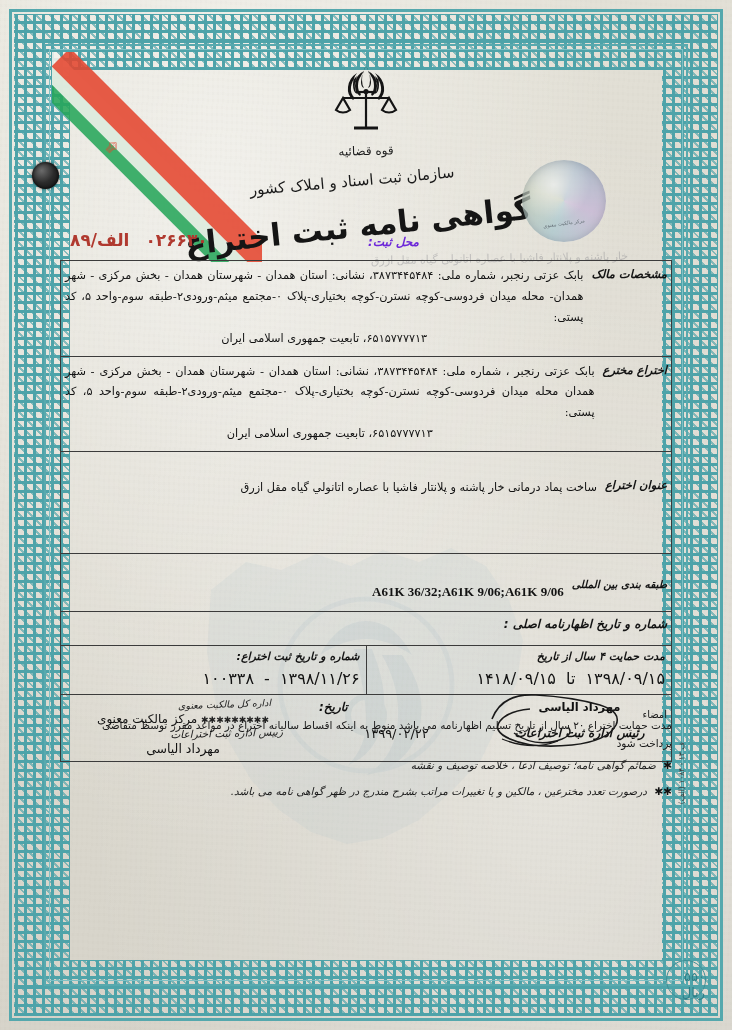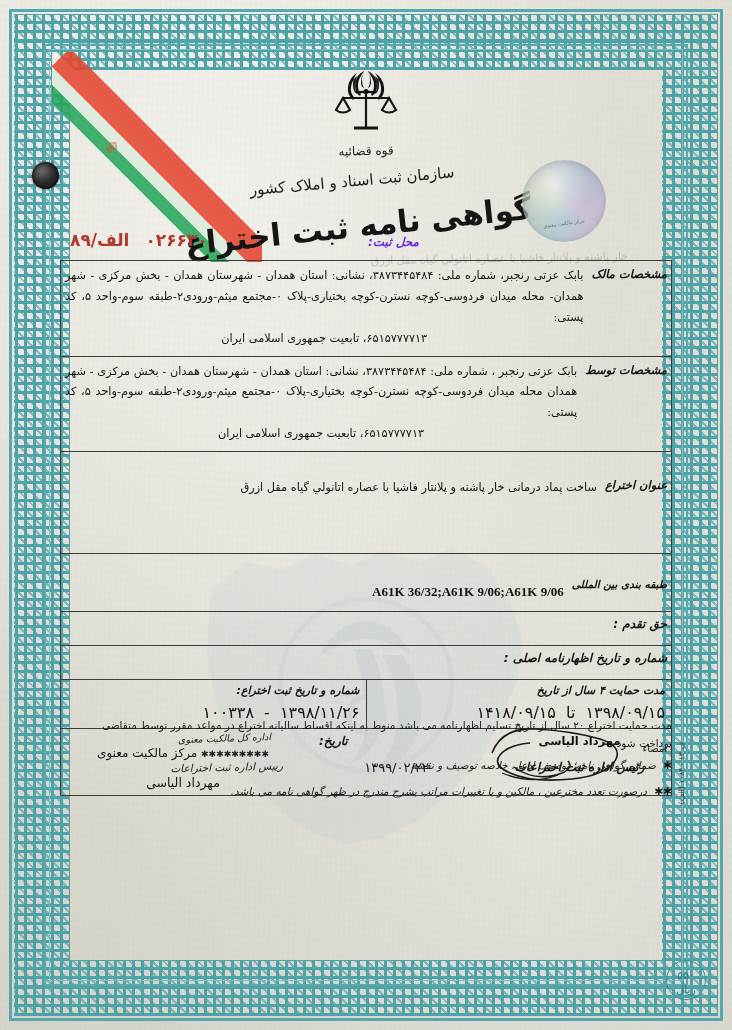--- a/index.html
+++ b/index.html
@@ -333,22 +333,21 @@
     letter-spacing: 1px;
   }
 
   .rial-seal {
     position: absolute;
     right: -34px; bottom: -26px;
     width: 40px; height: 40px;
     border-radius: 50%;
     border: 1.2px solid #3e8f96;
     color: #2f7f87;
-    font-size: 11px;
-    text-align: center;
+    font-size: 13px;
     line-height: 1.25;
     padding-top: 8px;
   }
 </style>
 </head>
 <body>
 
 <div id="page">
 
   <div class="paper"></div>
@@ -428,42 +427,38 @@
       <div class="row r-owner">
         <div class="row-label">مشخصات مالک</div>
         <div class="row-body">
           <span>بابک عزتی رنجبر، شماره ملی: ۳۸۷۳۴۴۵۴۸۴، نشانی: استان همدان - شهرستان همدان - بخش مرکزی - شهر همدان-</span>
           <span>محله میدان فردوسی-کوچه نسترن-کوچه بختیاری-پلاک ۰-مجتمع میثم-ورودی۲-طبقه سوم-واحد ۵، کد پستی:</span>
           <span class="l2">۶۵۱۵۷۷۷۷۱۳، تابعیت جمهوری اسلامی ایران</span>
         </div>
       </div>
 
       <div class="row r-inventor">
-        <div class="row-label">مشخصات توسط</div>
+        <div class="row-label">اختراع مخترع</div>
         <div class="row-body">
           <span>بابک عزتی رنجبر ، شماره ملی: ۳۸۷۳۴۴۵۴۸۴، نشانی: استان همدان - شهرستان همدان - بخش مرکزی - شهر همدان</span>
           <span>محله میدان فردوسی-کوچه نسترن-کوچه بختیاری-پلاک ۰-مجتمع میثم-ورودی۲-طبقه سوم-واحد ۵، کد پستی:</span>
           <span class="l2">۶۵۱۵۷۷۷۷۱۳، تابعیت جمهوری اسلامی ایران</span>
         </div>
       </div>
 
       <div class="row r-title">
         <div class="row-label" style="padding-top:26px">عنوان اختراع</div>
         <div class="row-body">ساخت پماد درمانی خار پاشنه و پلانتار فاشیا با عصاره اتانولي گیاه مقل ازرق</div>
       </div>
 
       <div class="row r-class">
         <div class="row-label" style="padding-top:24px;font-size:10.5px">طبقه بندی بین المللی</div>
         <div class="row-body">A61K 36/32;A61K 9/06;A61K 9/06</div>
       </div>
 
-      <div class="row r-priority">
-        <div class="row-label">حق تقدم :</div>
-        <div class="row-body"></div>
-      </div>
 
       <div class="row r-original">
         <div class="row-label">شماره و تاریخ اظهارنامه اصلی :</div>
         <div class="row-body"></div>
       </div>
 
       <div class="reg-strip">
         <div class="mahal">محل ثبت:</div>
 
         <div class="reg-cell">

